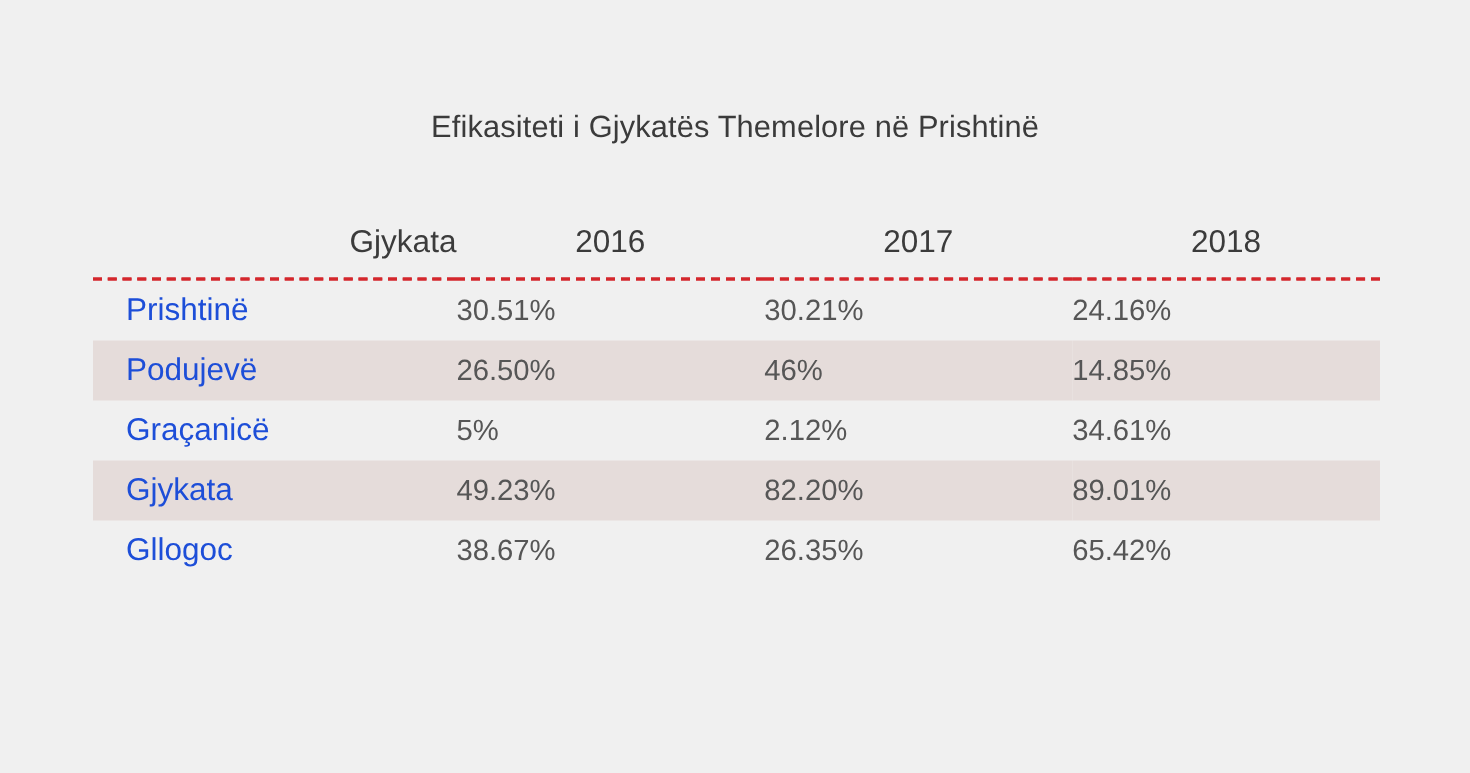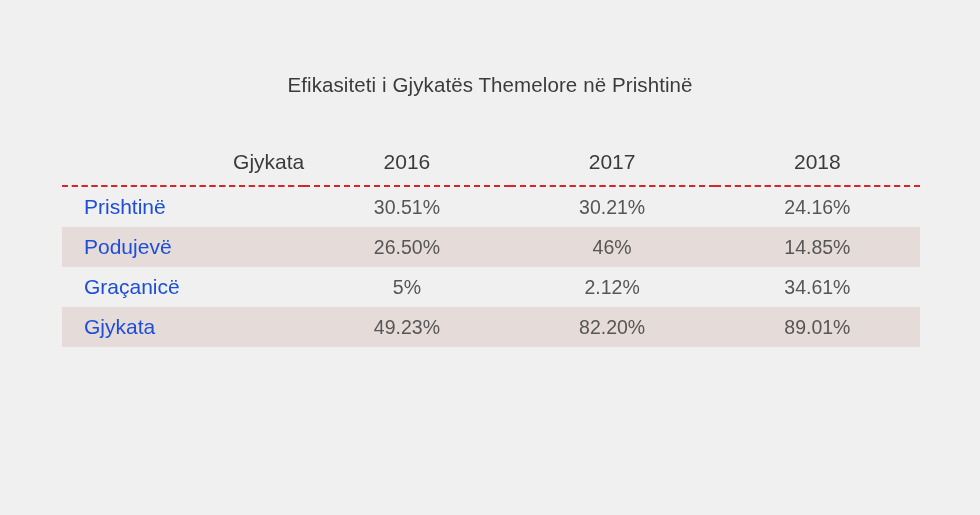--- a/index.html
+++ b/index.html
@@ -71,21 +71,21 @@
     padding: 0;
     vertical-align: middle;
   }
   tbody td.cell-name {
     text-align: left;
     padding-left: 22px;
     font-size: 21px;
     color: #1d4ed8;
   }
   tbody td.cell-val {
-    text-align: center;
+    text-align: left;
     color: #565656;
     font-size: 19.5px;
   }
   tbody tr.striped td {
     background: #e5dcda;
   }
   tbody tr.plain td {
     background: transparent;
   }
 </style>
@@ -135,18 +135,24 @@
           <td class="cell-val">34.61%</td>
         </tr>
 
         <tr class="striped">
           <td class="cell-name">Gjykata</td>
           <td class="cell-val">49.23%</td>
           <td class="cell-val">82.20%</td>
           <td class="cell-val">89.01%</td>
         </tr>
 
+        <tr class="plain">
+          <td class="cell-name">Gllogoc</td>
+          <td class="cell-val">38.67%</td>
+          <td class="cell-val">26.35%</td>
+          <td class="cell-val">65.42%</td>
+        </tr>
 
       </tbody>
     </table>
   </div>
 
 </div>
 
 </body></html>

